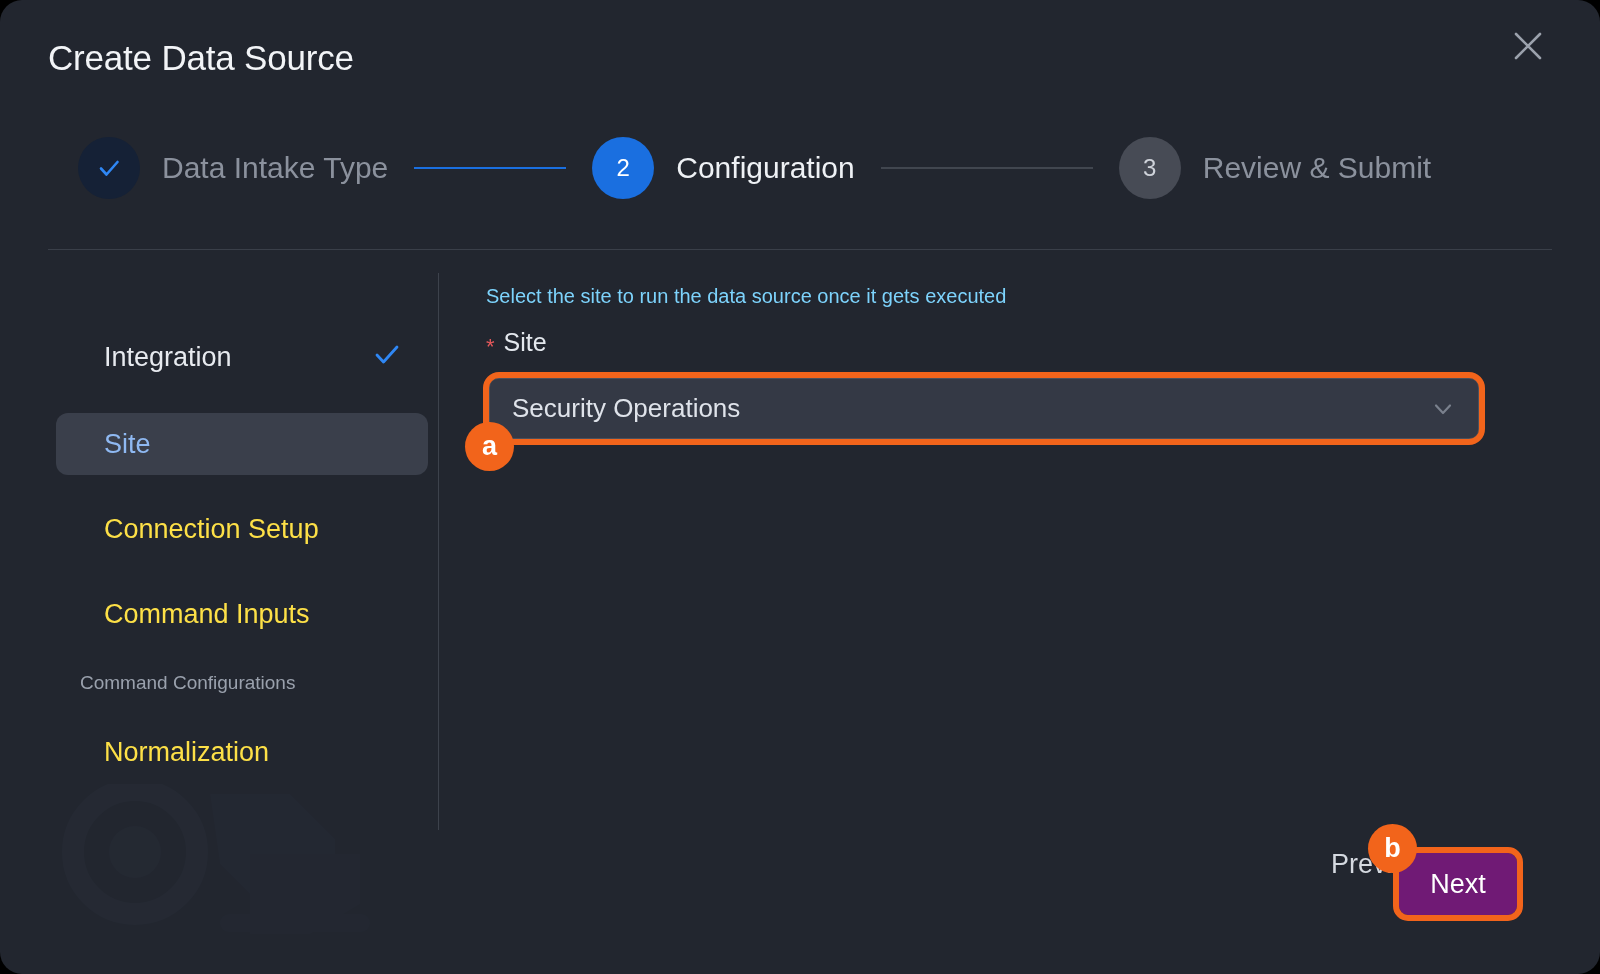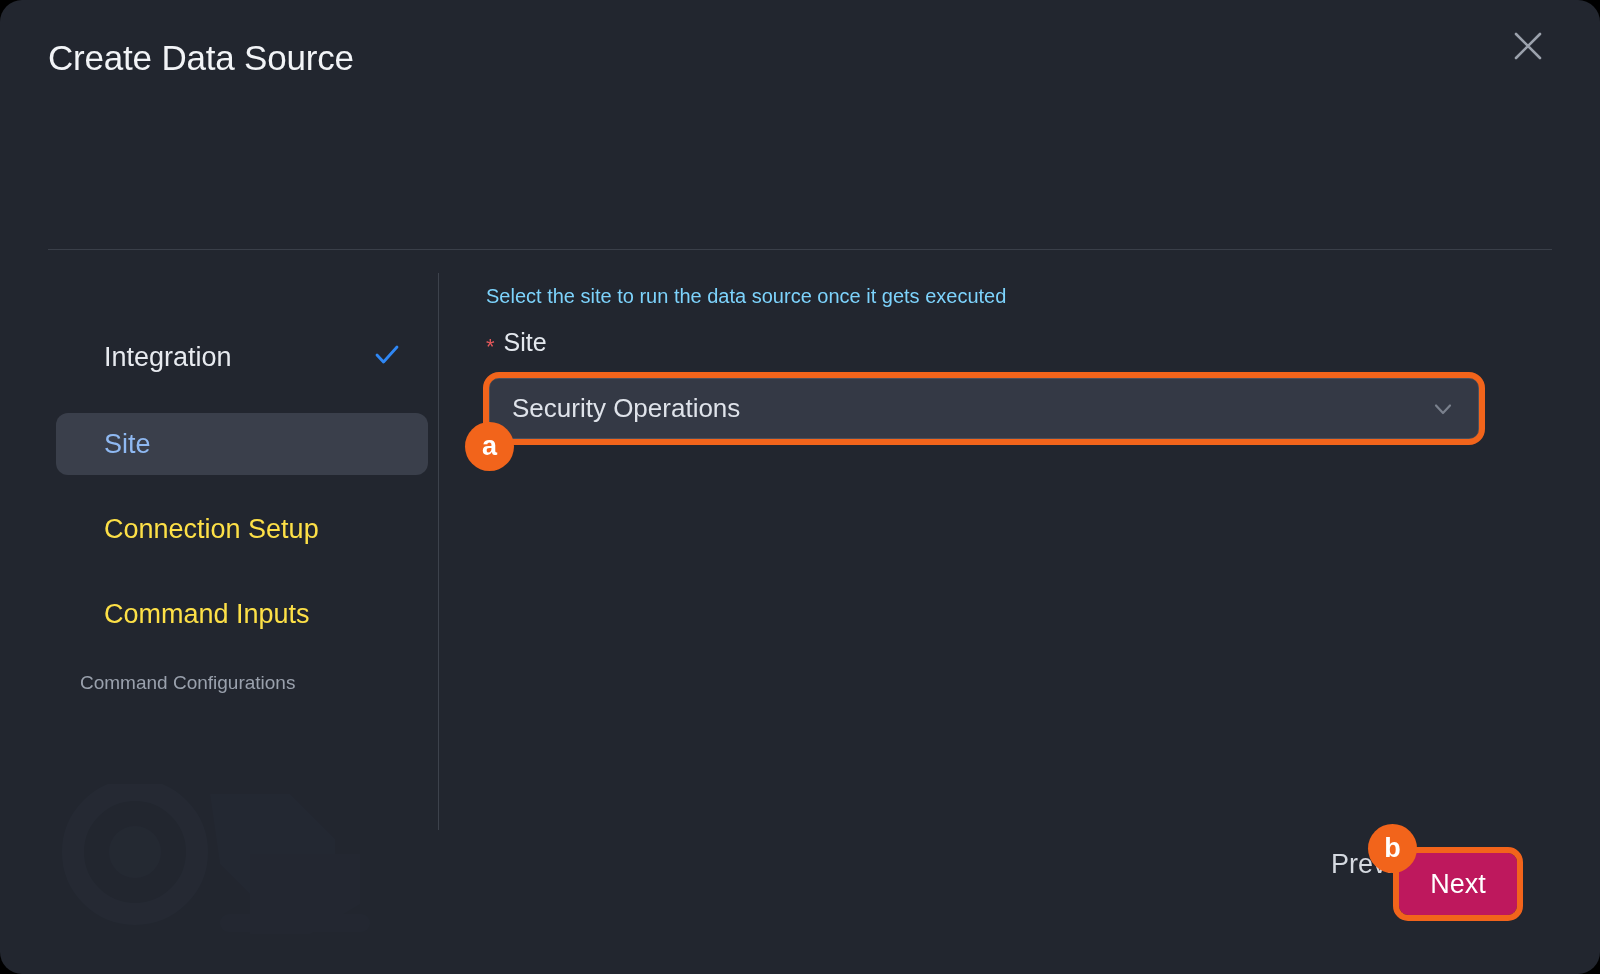--- a/index.html
+++ b/index.html
@@ -201,21 +201,21 @@
     right: 164px; top: 864px;
     transform: translateY(-50%);
     font-size: 27px;
     color: #d5d9e0;
     cursor: pointer;
   }
   #next-btn {
     position: absolute;
     left: 1399px; top: 853px;
     width: 118px; height: 62px;
-    background: #be185d;
+    background: #701a75;
     border-radius: 9px;
     display: flex; align-items: center; justify-content: center;
     font-size: 27px;
     color: #ffffff;
     cursor: pointer;
   }
   #hl-b {
     position: absolute;
     left: 1393px; top: 847px;
     width: 130px; height: 74px;
@@ -250,20 +250,46 @@
   </svg>
 
   <div id="title">Create Data Source</div>
 
   <div id="close-btn">
     <svg width="34" height="34" viewBox="0 0 34 34">
       <path d="M5 5 L29 29 M29 5 L5 29" stroke="#9ba1ac" stroke-width="2.6" stroke-linecap="round"></path>
     </svg>
   </div>
 
+  <div id="stepper">
+
+    <div class="step">
+      <div class="step-circle done">
+        <svg width="30" height="30" viewBox="0 0 30 30">
+          <path d="M7 15.5 L12.5 21.5 L23.5 9" fill="none" stroke="#2f87f5" stroke-width="2.6" stroke-linecap="round" stroke-linejoin="round"></path>
+        </svg>
+      </div>
+      <div class="step-label dim">Data Intake Type</div>
+    </div>
+
+    <div class="connector blue"></div>
+
+    <div class="step">
+      <div class="step-circle active">2</div>
+      <div class="step-label bright">Configuration</div>
+    </div>
+
+    <div class="connector gray"></div>
+
+    <div class="step">
+      <div class="step-circle todo">3</div>
+      <div class="step-label dim">Review &amp; Submit</div>
+    </div>
+
+  </div>
 
   <div id="h-divider"></div>
   <div id="v-divider"></div>
 
   <div id="sidebar">
 
     <div class="nav-item completed">
       <span class="nav-label">Integration</span>
       <span class="nav-check">
         <svg width="30" height="30" viewBox="0 0 30 30">
@@ -289,20 +315,23 @@
     <div class="nav-item disabled">
       <span class="nav-label">Command Inputs</span>
     </div>
 
     <div class="nav-gap-md"></div>
 
     <div class="nav-section-title">Command Configurations</div>
 
     <div class="nav-gap-md"></div>
 
+    <div class="nav-item disabled">
+      <span class="nav-label">Normalization</span>
+    </div>
 
   </div>
 
   <div id="panel-desc">Select the site to run the data source once it gets executed</div>
 
   <div id="field-label">
     <span class="req">*</span>
     <span>Site</span>
   </div>
 

